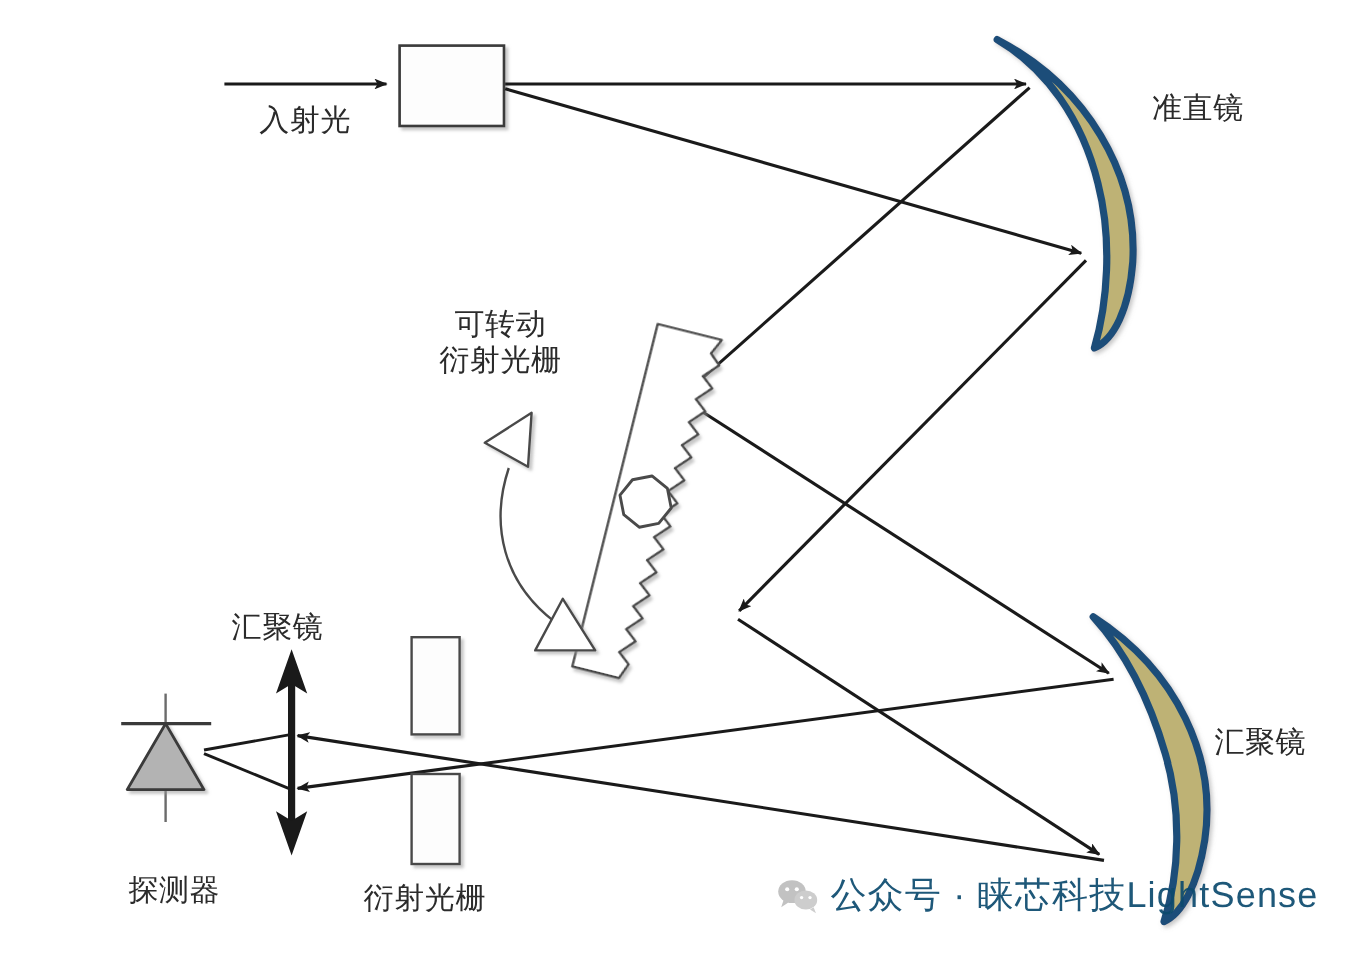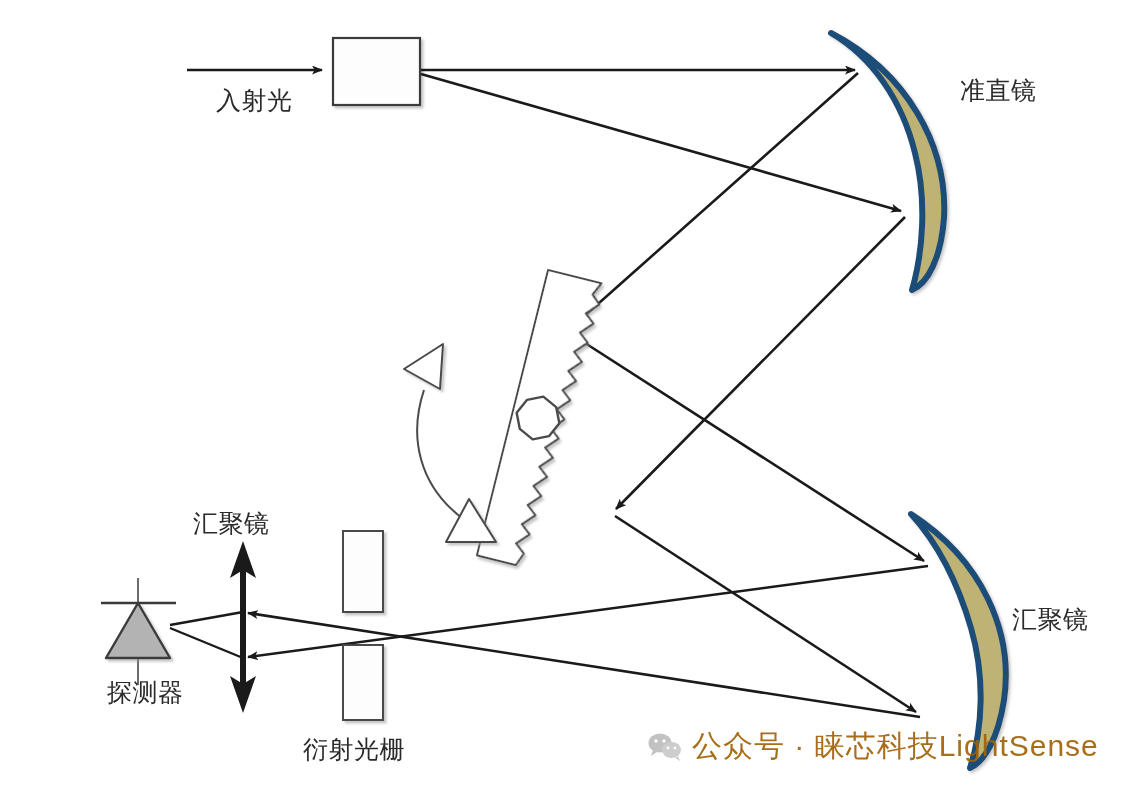--- a/index.html
+++ b/index.html
@@ -35,31 +35,31 @@
     font-size: 25px;
     line-height: 1.18;
     white-space: pre;
     letter-spacing: 0.5px;
   }
   #label-incident     { left: 216px; top: 86px; }
   #label-collimator   { left: 960px; top: 76px; }
   #label-grating      { left: 366px; top: 256px; text-align: center; }
   #label-focus-left   { left: 193px; top: 509px; }
   #label-focus-right  { left: 1012px; top: 605px; }
-  #label-detector     { left: 107px; top: 678px; }
+  #label-detector     { left: 107px; top: 728px; }
   #label-slit         { left: 303px; top: 735px; }
 
   #watermark {
     position: absolute;
     left: 648px;
     top: 726px;
     display: flex;
     align-items: center;
     gap: 10px;
-    color: #a16207;
+    color: #0c4a6e;
     font-family: "Liberation Sans", "DejaVu Sans", sans-serif;
     font-size: 30px;
     letter-spacing: 1px;
     opacity: 0.92;
     pointer-events: none;
   }
   #watermark .wm-text { white-space: pre; }
 </style>
 </head>
 <body>
@@ -170,20 +170,22 @@
       <path d="M 424,390 C 408,438 420,486 462,518" fill="none" stroke="#4a4a4a" stroke-width="2"></path>
       <path d="M404,369 L443,344 L440,389 Z" fill="#ffffff" stroke="#4a4a4a" stroke-width="2" stroke-linejoin="round" filter="url(#softshadow)"></path>
       <path d="M469,499 L496,542 L446,542 Z" fill="#ffffff" stroke="#4a4a4a" stroke-width="2" stroke-linejoin="round" filter="url(#softshadow)"></path>
     </g>
   </svg>
 
   <div class="lbl" id="label-incident">入射光</div>
 
   <div class="lbl" id="label-collimator">准直镜</div>
 
+  <div class="lbl" id="label-grating">可转动
+衍射光栅</div>
 
   <div class="lbl" id="label-focus-left">汇聚镜</div>
 
   <div class="lbl" id="label-focus-right">汇聚镜</div>
 
   <div class="lbl" id="label-detector">探测器</div>
 
   <div class="lbl" id="label-slit">衍射光栅</div>
 
   <div id="watermark">

